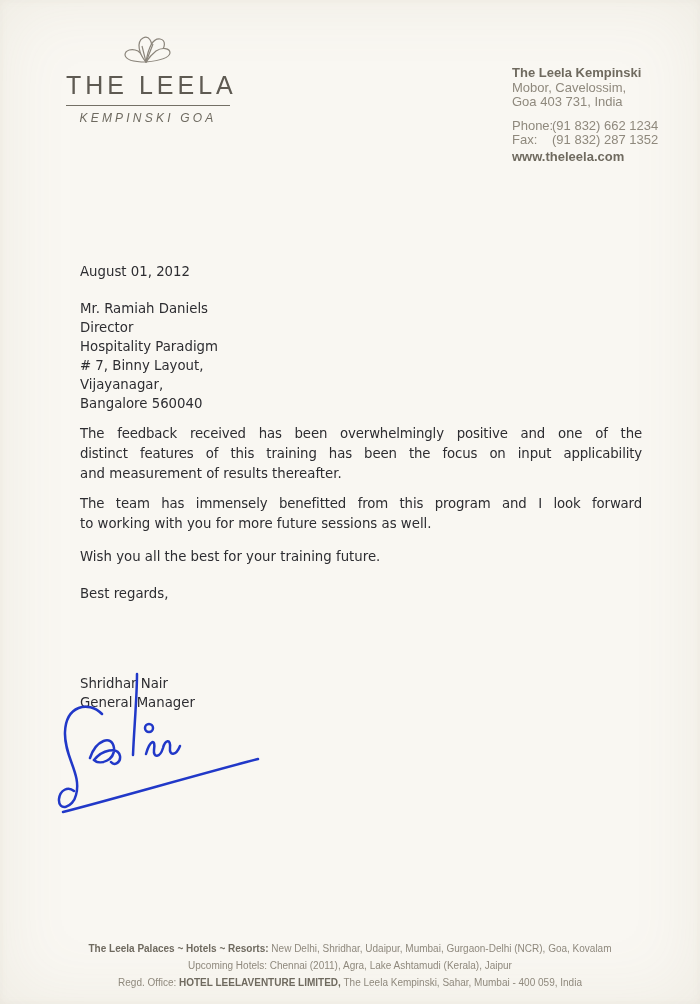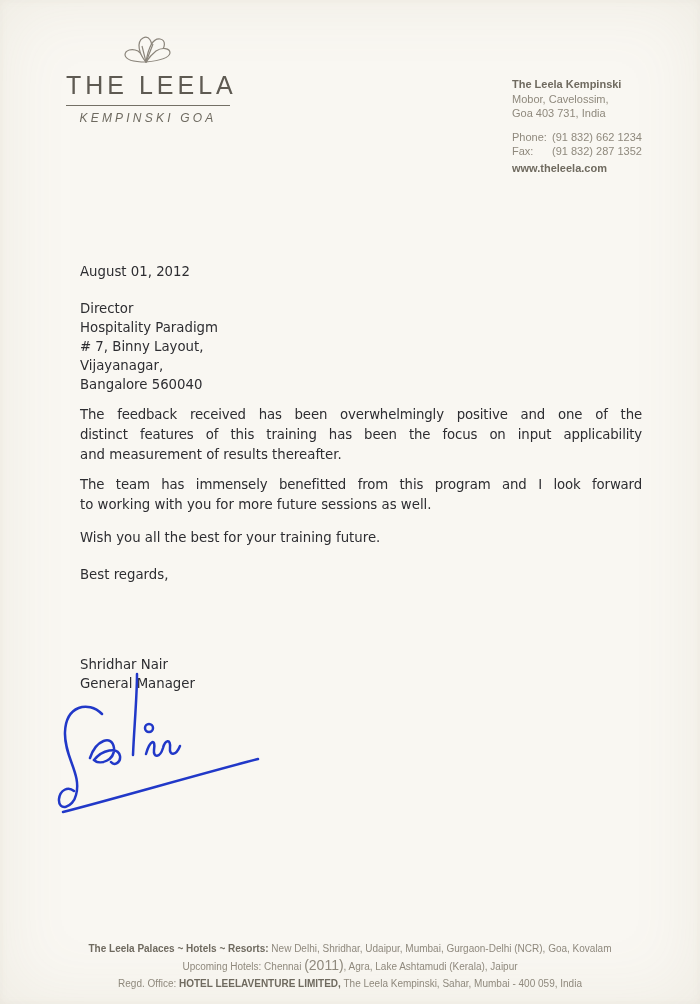--- a/index.html
+++ b/index.html
@@ -25,22 +25,22 @@
     font-family:"Liberation Sans",sans-serif;font-size:25px;letter-spacing:4px;
     color:var(--brand);white-space:nowrap;font-weight:400;
   }
   .brand-rule{border:0;border-top:1.2px solid #747066;margin:5px 0 5px 0;}
   .subbrand{
     font-family:"Liberation Sans",sans-serif;font-size:12px;letter-spacing:3.2px;
     color:#6e6a60;white-space:nowrap;font-style:italic;
   }
   
   .contact{
-    position:absolute;left:512px;top:78px;width:170px;
-    font-family:"Liberation Sans",sans-serif;font-size:11px;line-height:13px;color:var(--muted);
+    position:absolute;left:512px;top:66px;width:170px;
+    font-family:"Liberation Sans",sans-serif;font-size:13px;line-height:13px;color:var(--muted);
   }
   .contact .c-name{font-weight:700;color:var(--muted-dark);margin-bottom:2px;}
   .contact .c-line{margin-bottom:0.5px;}
   .contact .c-rows{margin-top:11px;}
   .contact .c-row{display:flex;margin-bottom:1px;}
   .contact .c-label{width:40px;}
   .contact .c-web{font-weight:700;color:var(--muted-dark);margin-top:4px;}
   
   .letter{
     position:absolute;left:80px;top:262px;width:562px;
@@ -60,21 +60,21 @@
   
   .sig-wrap{position:absolute;left:50px;top:662px;width:220px;height:160px;pointer-events:none;}
   .sig-wrap svg path, .sig-wrap svg circle{stroke:var(--sig);}
   
   .footer{
     position:absolute;left:0;top:936px;width:700px;text-align:center;
     font-family:"Liberation Sans",sans-serif;font-size:10px;line-height:17px;color:var(--muted);
     padding-top:4px;
   }
   .footer b{font-weight:700;color:var(--muted-dark);}
-  .footer .yr{font-size:14px;}
+  .footer .yr{font-size:10px;}
 </style>
 </head>
 <body>
 
 <div class="page">
 
   <div class="logo">
     <svg class="flower" width="50" height="31" viewBox="0 0 50 31" fill="none">
       <g stroke="#8a847a" stroke-width="1.2" fill="#f9f7f2" stroke-linejoin="round">
         <path d="M23,28 C14,28 3,27 2,21 C2,16 9,14 15,17 C19,20 21,24 23,28 Z"></path>
@@ -104,20 +104,21 @@
         <span>(91 832) 287 1352</span>
       </div>
     </div>
     <div class="c-web">www.theleela.com</div>
   </div>
 
   <div class="letter">
     <div class="date">August 01, 2012</div>
 
     <div class="recipient">
+      <div>Mr. Ramiah Daniels</div>
       <div>Director</div>
       <div>Hospitality Paradigm</div>
       <div># 7, Binny Layout,</div>
       <div>Vijayanagar,</div>
       <div>Bangalore 560040</div>
     </div>
 
 
 
     <div class="para">

